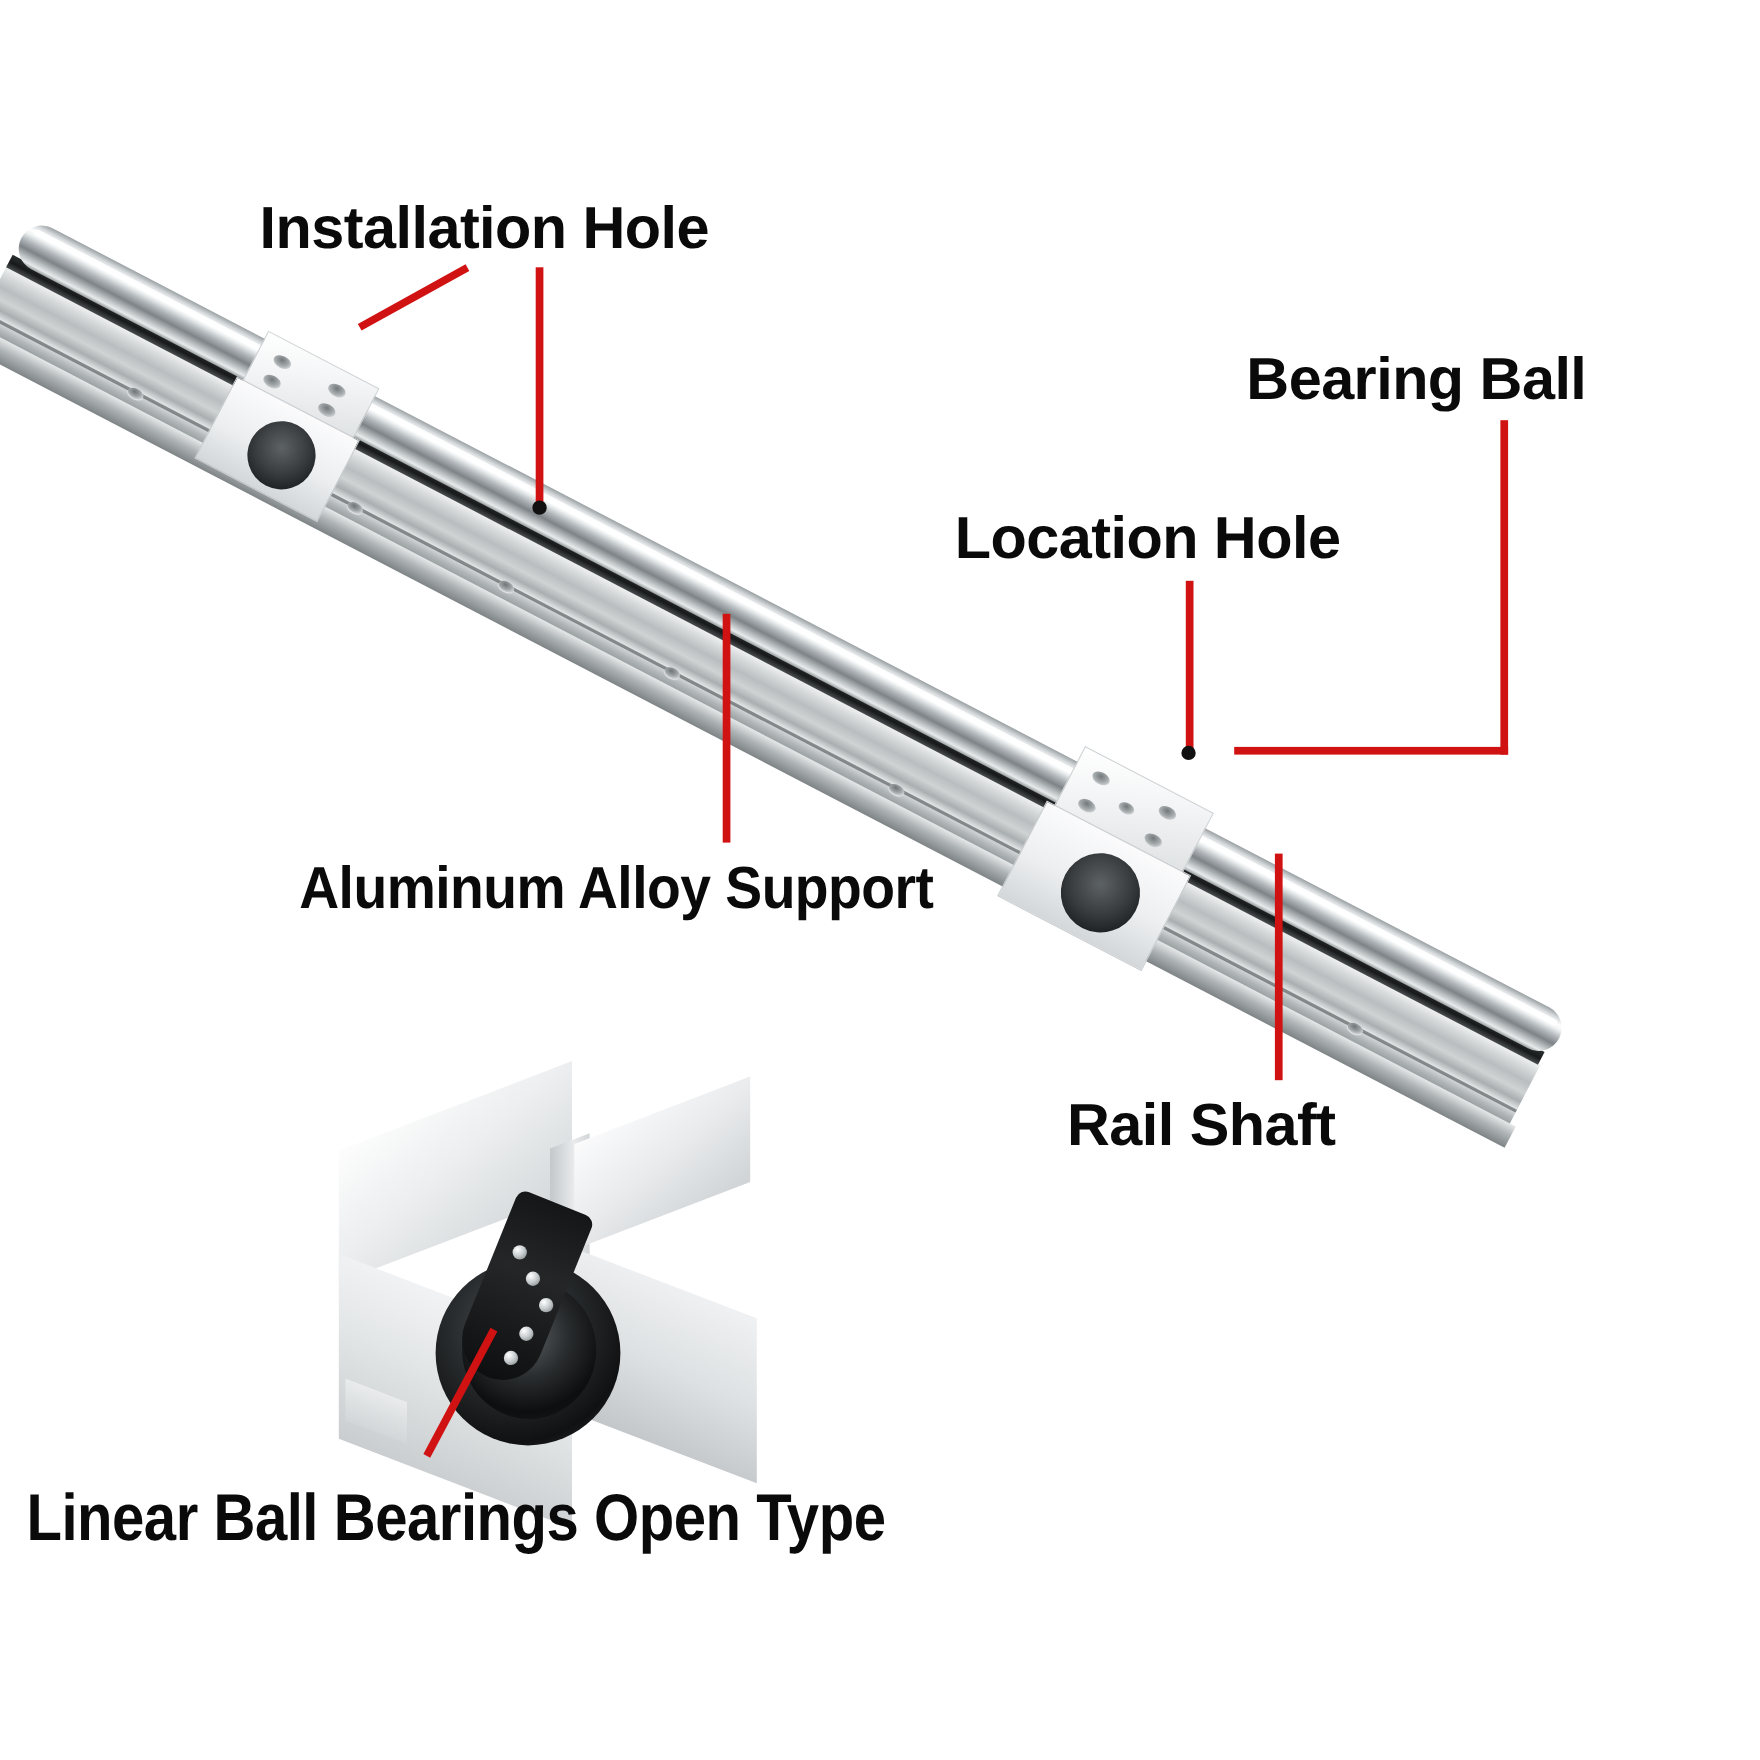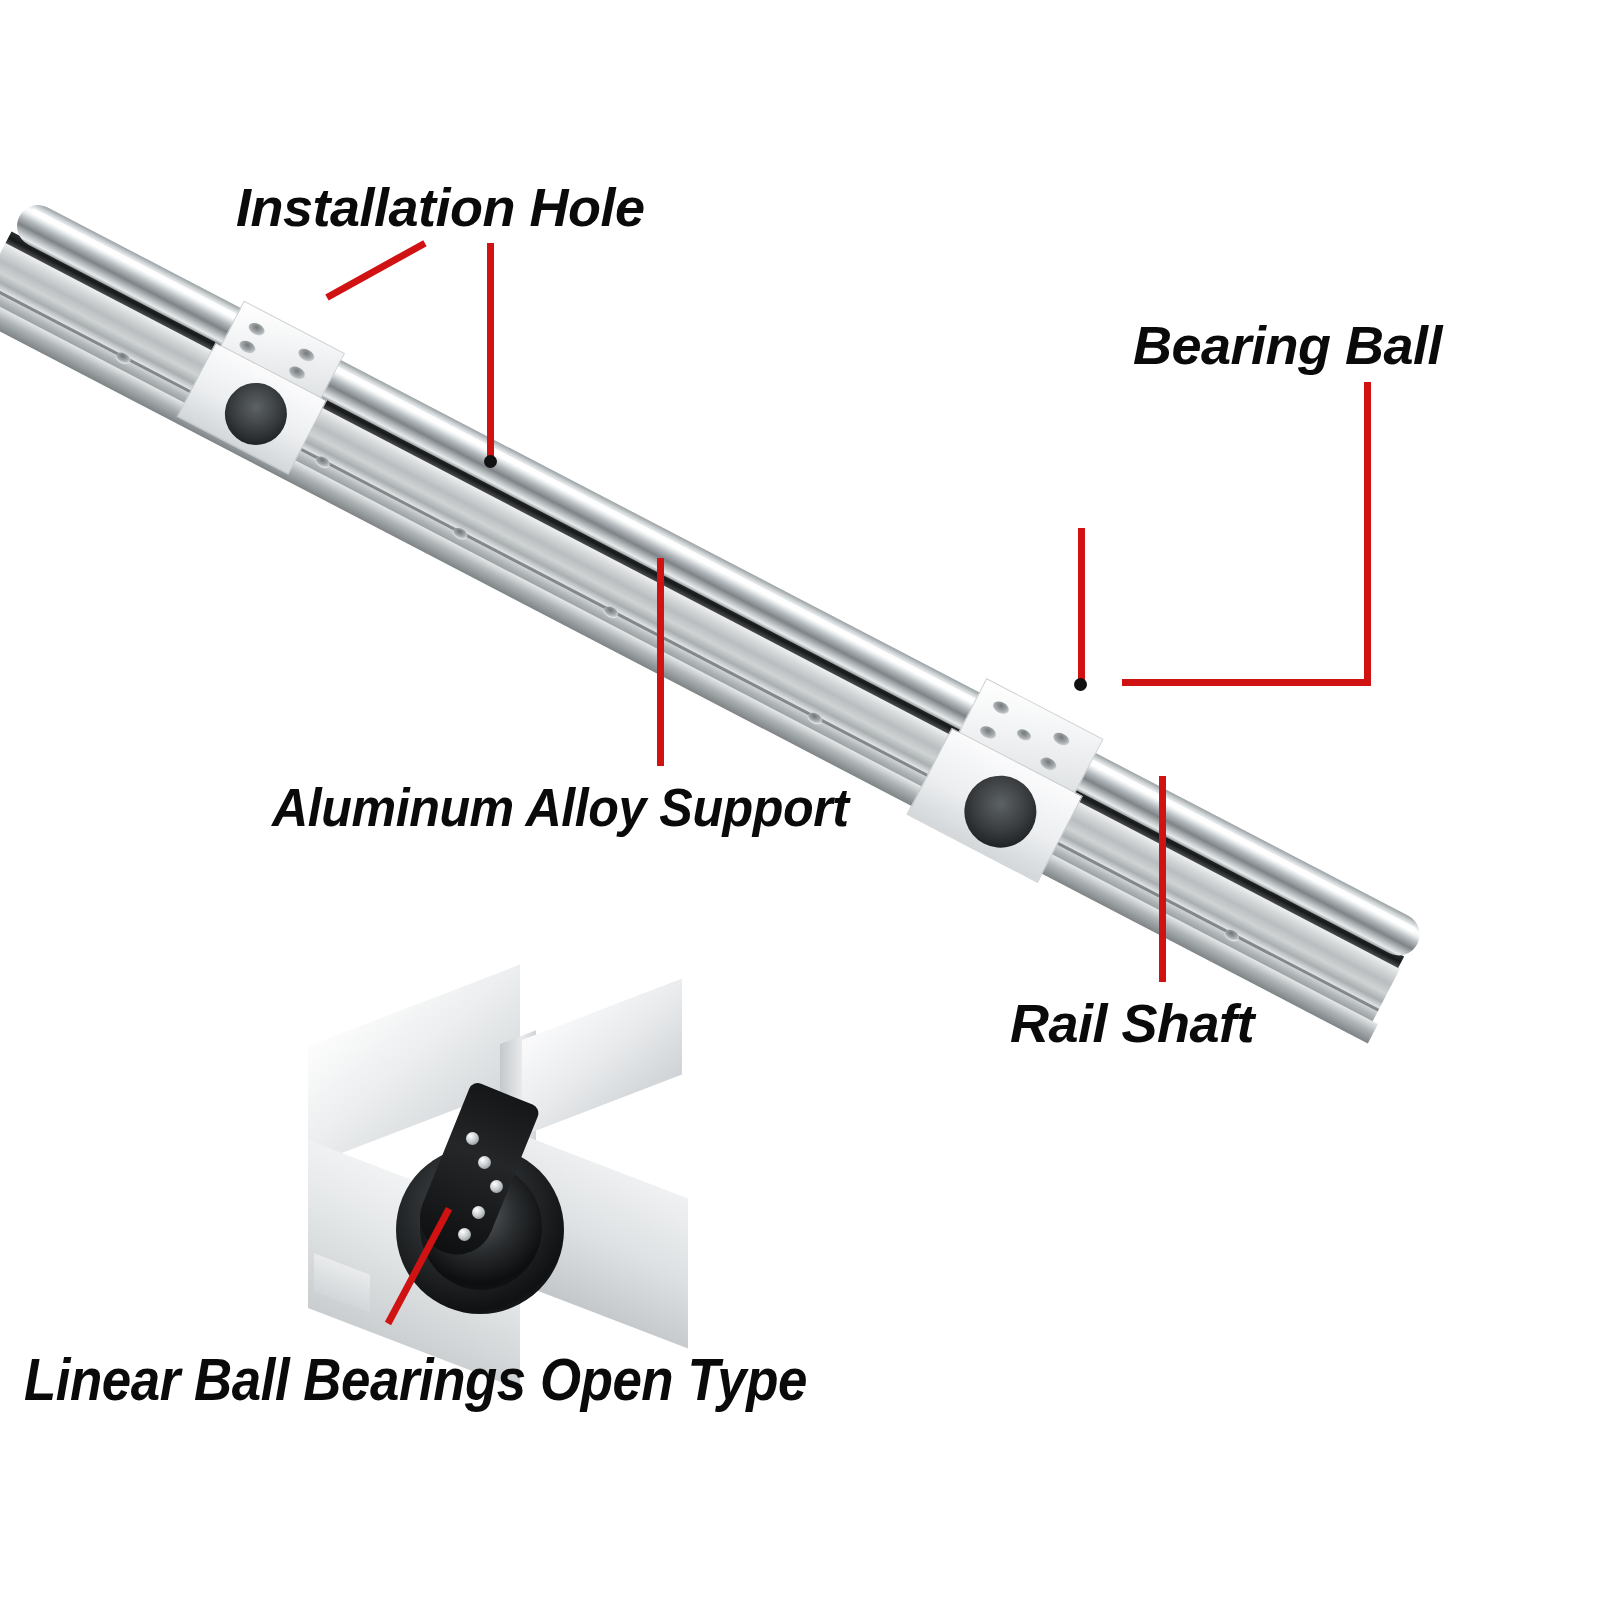--- a/index.html
+++ b/index.html
@@ -8,39 +8,38 @@
     padding: 0;
     background: #ffffff;
   }
   #stage {
     position: relative;
     width: 1600px;
     height: 1600px;
     background: #ffffff;
     overflow: hidden;
     font-family: "Liberation Sans", "DejaVu Sans", sans-serif;
-    font-style: italic;
   }
 
   
   .label {
     position: absolute;
     font-family: "Liberation Sans", "DejaVu Sans", sans-serif;
     font-weight: 700;
     color: #0a0a0a;
     white-space: nowrap;
     letter-spacing: -0.5px;
     line-height: 1;
   }
   .lbl-install   { left: 236px;  top: 180px;  font-size: 54px; }
   .lbl-bearing   { left: 1133px; top: 318px;  font-size: 54px; }
   .lbl-location  { left: 868px;  top: 462px;  font-size: 54px; }
   .lbl-alloy     { left: 272px;  top: 780px;  font-size: 54px;
                    transform: scaleX(0.93); transform-origin: left center; }
-  .lbl-rail      { left: 1010px; top: 996px;  font-size: 54px; }
+  .lbl-rail      { left: 970px; top: 996px;  font-size: 54px; }
   .lbl-linear    { left: 24px;   top: 1350px; font-size: 60px;
                    transform: scaleX(0.88); transform-origin: left center; }
 
   
   .leader {
     position: absolute;
     background: #d01212;
   }
   .leader-v { width: 7px; }
   .leader-h { height: 7px; }
@@ -350,20 +349,21 @@
   <div class="leader leader-v" style="left:657px; top:558px; height:208px;"></div>
 
   <div class="leader leader-v" style="left:1159px; top:776px; height:206px;"></div>
 
   <div class="leader-diag" style="left:388px; top:1320px; width:130px; transform: rotate(-62deg);"></div>
 
   <div class="label lbl-install">Installation Hole</div>
 
   <div class="label lbl-bearing">Bearing Ball</div>
 
+  <div class="label lbl-location">Location Hole</div>
 
   <div class="label lbl-alloy">Aluminum Alloy Support</div>
 
   <div class="label lbl-rail">Rail Shaft</div>
 
   <div class="label lbl-linear">Linear Ball Bearings Open Type</div>
 
 </div>
 
 </body></html>

